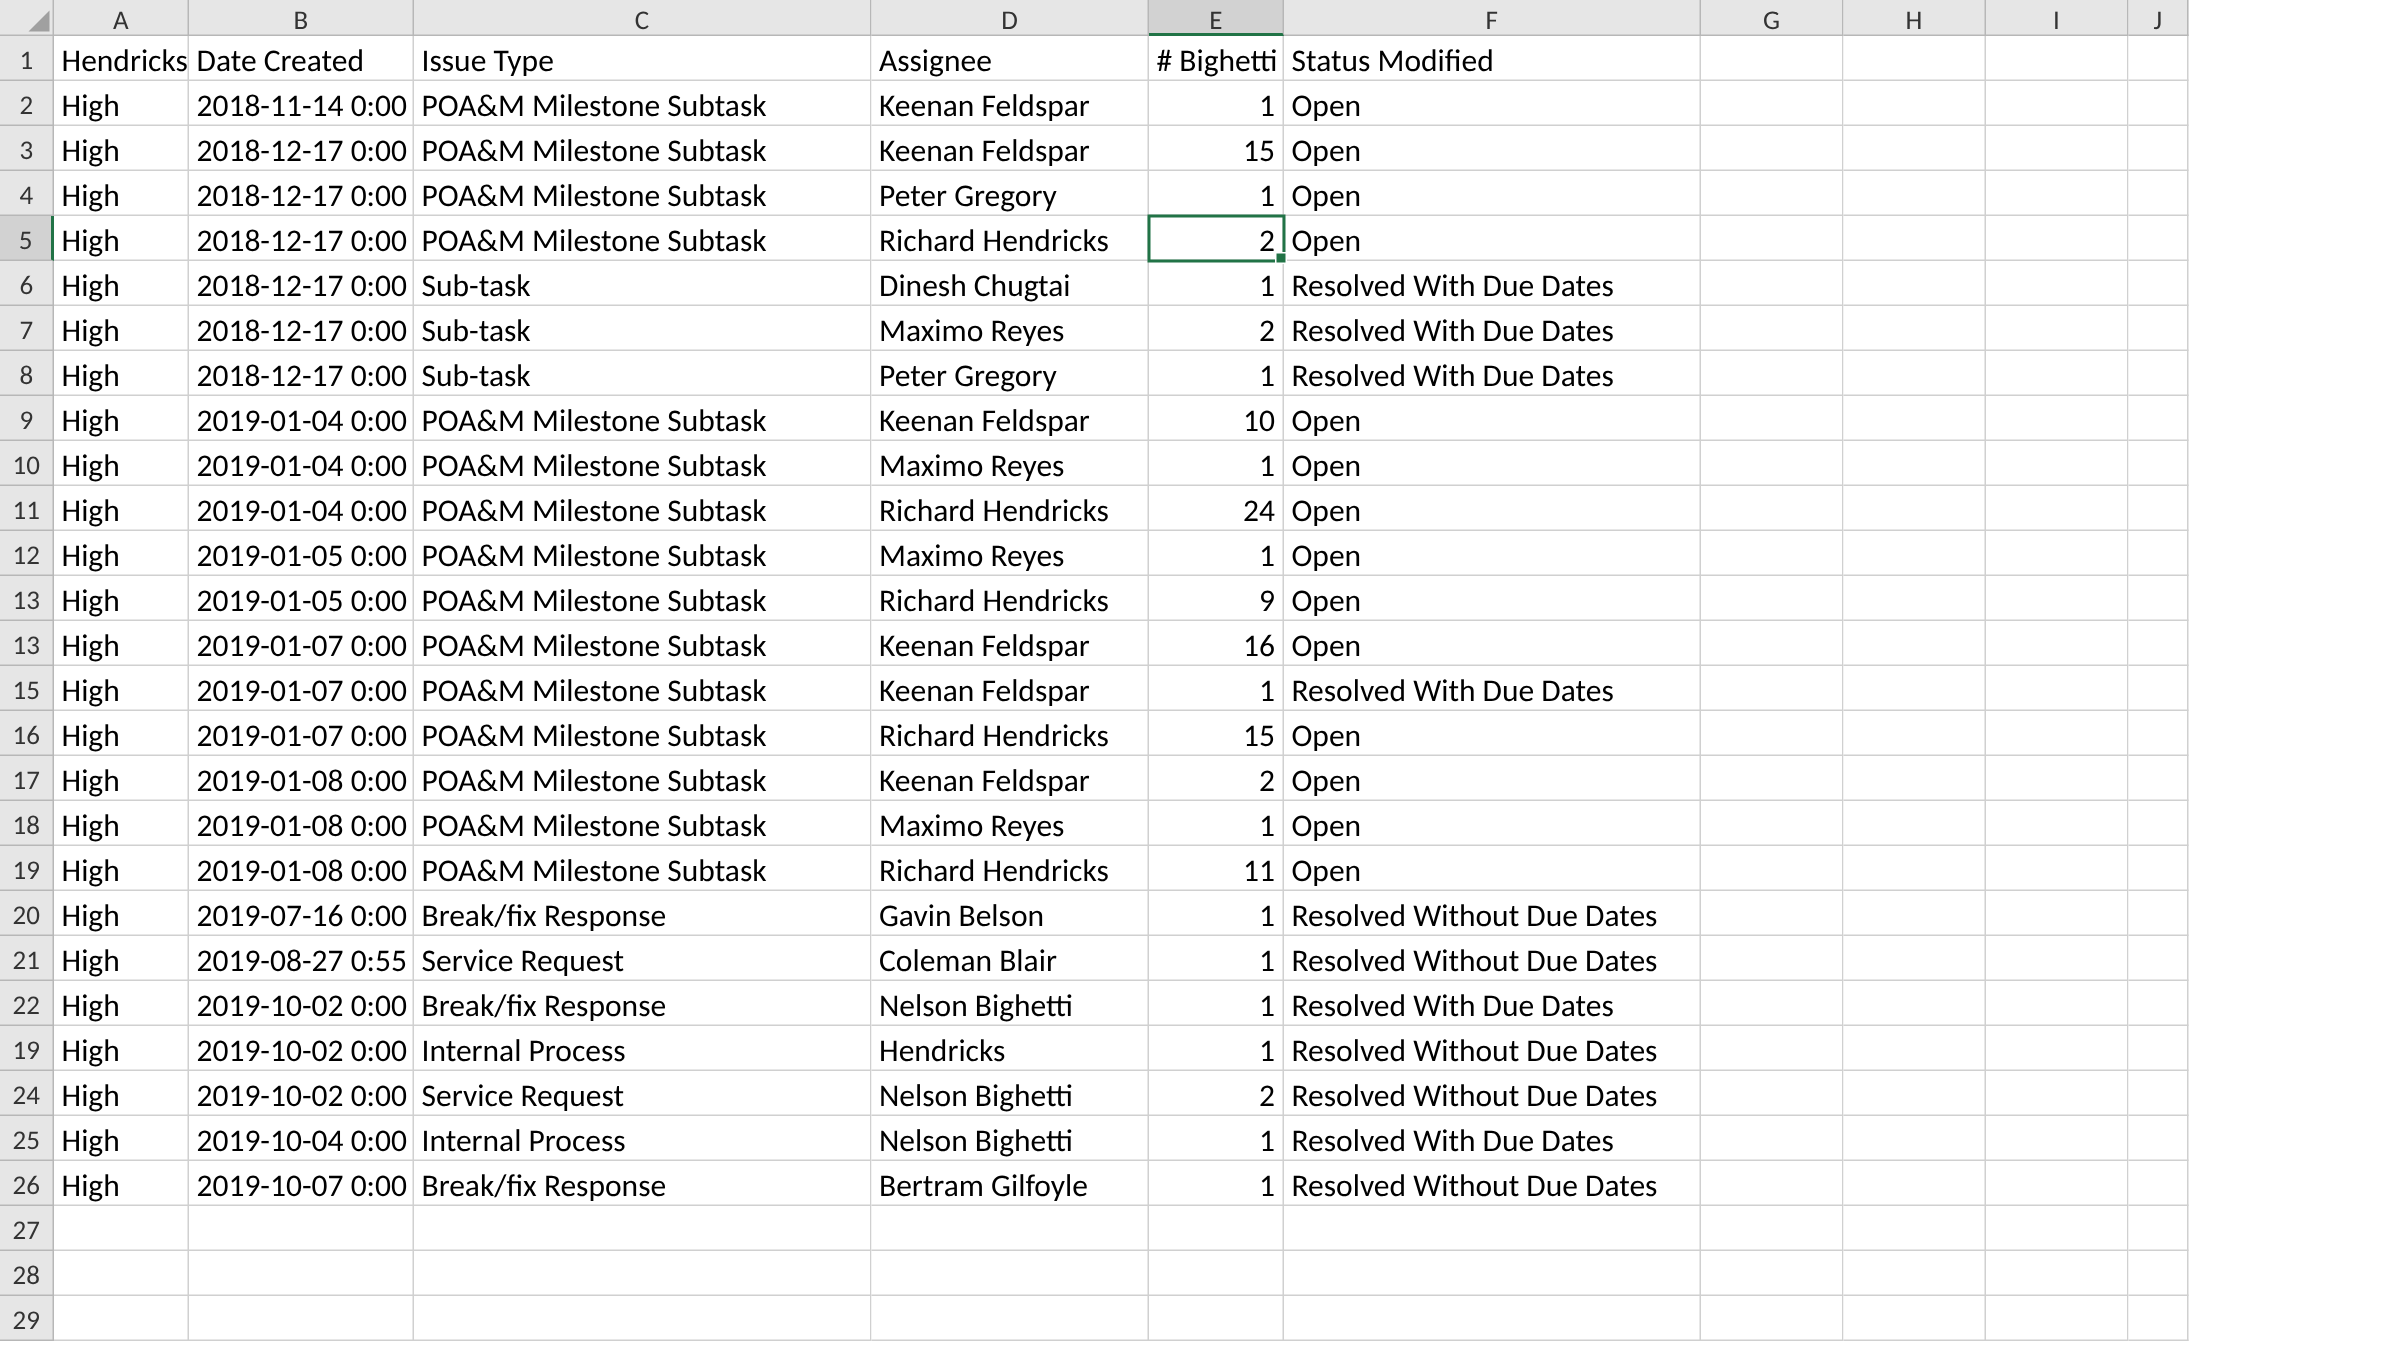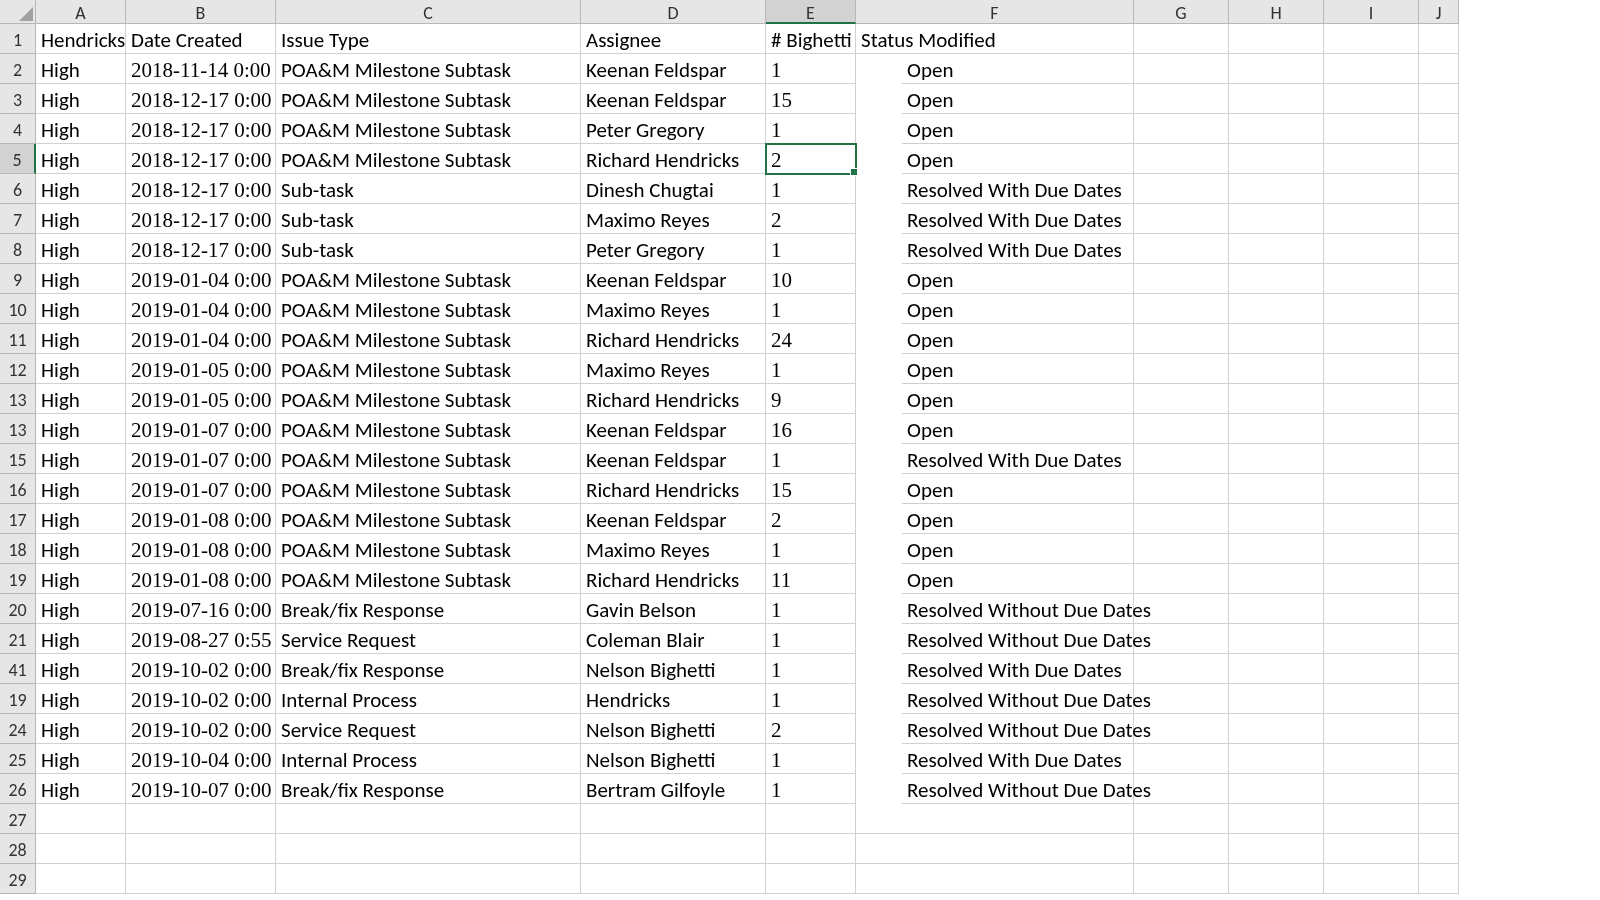--- a/index.html
+++ b/index.html
@@ -45,21 +45,21 @@
   }
   .corner::after {
     content: "";
     position: absolute;
     right: 2px;
     bottom: 2px;
     width: 0; height: 0;
     border-left: 14px solid transparent;
     border-bottom: 14px solid #a0a0a0;
   }
-  .num { text-align: left; font-family: Liberation Serif, serif; }
+  .num { text-align: right; }
   .col-active {
     background: #d2d2d2;
     border-bottom: 2px solid #217346;
   }
   .row-active {
     background: #d2d2d2;
     border-right: 2px solid #217346;
   }
   .selected {
     outline: 2px solid #217346;
@@ -72,21 +72,20 @@
     right: -3px;
     bottom: -3px;
     width: 6px; height: 6px;
     background: #217346;
     border: 1px solid #fff;
     z-index: 3;
   }
   .overflow {
     overflow: visible;
     z-index: 1;
-    margin-left: 46px;
   }
 </style>
 </head>
 <body>
 
 <div class="sheet" id="sheet" style="grid-template-columns: 36px 90px 150px 305px 185px 90px 278px 95px 95px 95px 40px;">
     <div class="cell corner"></div>
     <div class="cell colhdr">A</div>
     <div class="cell colhdr">B</div>
     <div class="cell colhdr">C</div>
@@ -321,21 +320,21 @@
     <div class="cell">High</div>
     <div class="cell num">2019-08-27 0:55</div>
     <div class="cell">Service Request</div>
     <div class="cell">Coleman Blair</div>
     <div class="cell num">1</div>
     <div class="cell overflow">Resolved Without Due Dates</div>
     <div class="cell"></div>
     <div class="cell"></div>
     <div class="cell"></div>
     <div class="cell"></div>
-    <div class="cell rowhdr">41</div>
+    <div class="cell rowhdr">22</div>
     <div class="cell">High</div>
     <div class="cell num">2019-10-02 0:00</div>
     <div class="cell">Break/fix Response</div>
     <div class="cell">Nelson Bighetti</div>
     <div class="cell num">1</div>
     <div class="cell overflow">Resolved With Due Dates</div>
     <div class="cell"></div>
     <div class="cell"></div>
     <div class="cell"></div>
     <div class="cell"></div>

